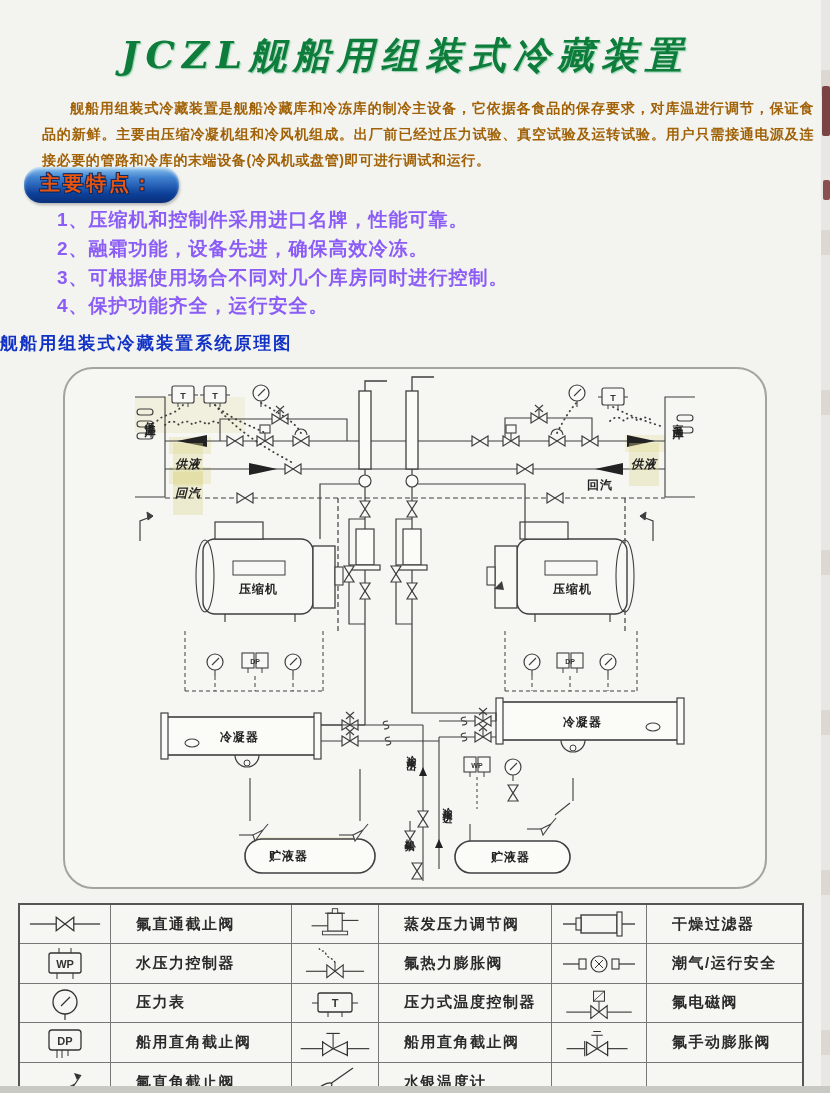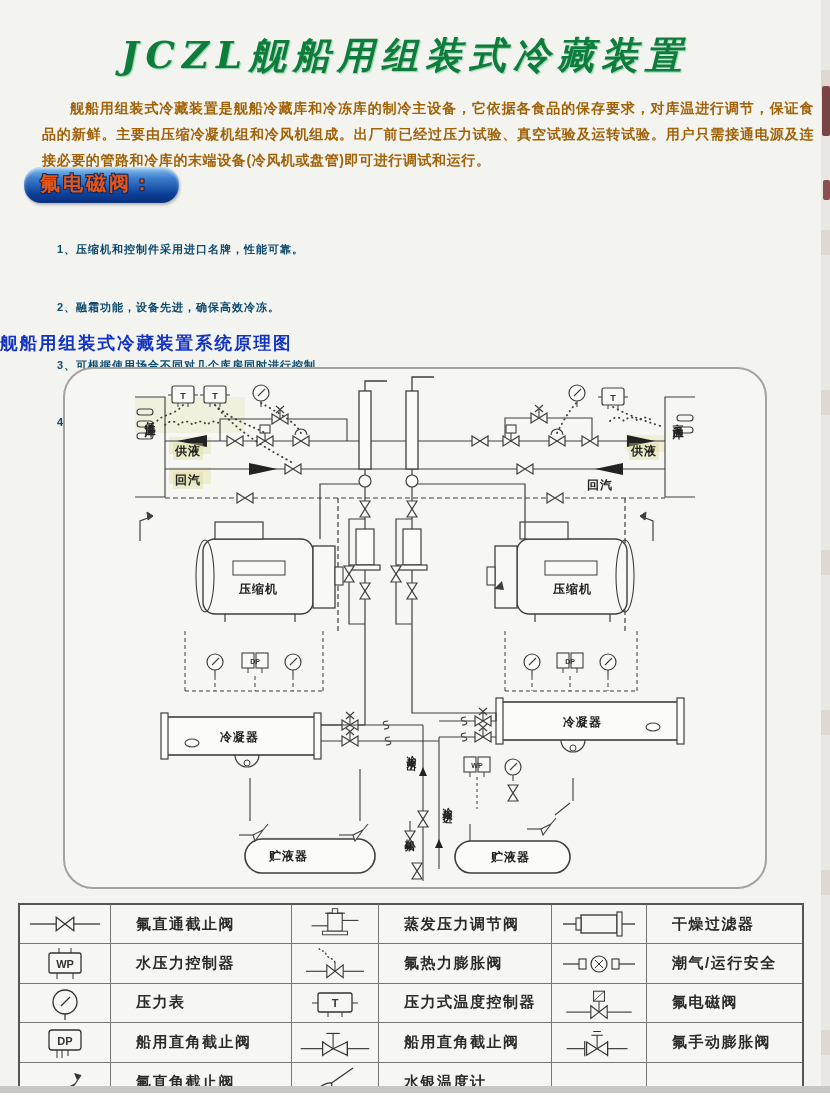--- a/index.html
+++ b/index.html
@@ -15,33 +15,33 @@
     font-size:14px;line-height:25.8px;color:#a16207;font-weight:600;
     text-align:justify;text-indent:2em;letter-spacing:0.6px;}
 
   .badge{position:absolute;top:167px;left:24px;padding:3px 24px 6px 16px;border-radius:17px;
     background:linear-gradient(180deg,#8cc4ee 0%,#3f80cf 30%,#0c3f98 75%,#0a2f78 100%);
     box-shadow:inset 0 2px 3px rgba(255,255,255,.55), 1px 2px 3px rgba(0,0,0,.25);}
   .badge span{font-size:20px;font-weight:bold;color:#e85510;letter-spacing:3px;
     text-shadow:1px 1px 0 #0a2a66, -1px -1px 0 #0a2a66, 1px -1px 0 #0a2a66, -1px 1px 0 #0a2a66;}
 
   .features{position:absolute;top:206px;left:57px;width:700px;}
-  .features div{font-size:11px;line-height:28.8px;color:#0c4a6e;font-weight:600;letter-spacing:1px;margin-top:29px;}
+  .features div{font-size:19px;line-height:28.8px;color:#8b5cf6;font-weight:600;letter-spacing:1px;}
 
   .diagram-title{position:absolute;top:331px;left:0;width:810px;
     font-size:17.5px;font-weight:bold;color:#1232c4;letter-spacing:2px;}
 
   
   .frame{position:absolute;top:367px;left:63px;width:700px;height:518px;
     border:2px solid #a3a3a0;border-radius:30px;background:#f6f6f3;}
   .frame svg{position:absolute;top:0;left:0;}
   .dlabel{position:absolute;font-size:12px;color:#222;font-weight:600;letter-spacing:1px;white-space:nowrap;}
   .vlabel{position:absolute;font-size:11px;color:#222;font-weight:600;
     writing-mode:vertical-rl;text-orientation:upright;letter-spacing:2px;line-height:13px;white-space:nowrap;}
-  .hl{background:rgba(222,216,140,.35);padding:0 2px;}
+  .hl{background:rgba(222,216,140,.35);padding:13px 2px;font-style:italic;}
 
   
   .legend{position:absolute;top:903px;left:18px;width:782px;height:197px;
     display:grid;grid-template-columns:91px 181px 87px 173px 95px 155px;grid-auto-rows:39.4px;
     border:2px solid #555;background:#f6f6f2;}
   .cell{border-right:1px solid #777;border-bottom:1px solid #777;display:flex;align-items:center;overflow:hidden;}
   .cell:nth-child(6n){border-right:none;}
   .cell.last-row{border-bottom:none;}
   .icon-cell{justify-content:center;}
   .name-cell{padding-left:25px;font-size:15px;color:#2b2b2b;font-weight:600;letter-spacing:1.5px;text-align:right;}
@@ -57,21 +57,21 @@
 </head>
 <body>
 
 <div class="page">
 
   <h1 class="main-title">JCZL舰船用组装式冷藏装置</h1>
 
   <p class="intro">舰船用组装式冷藏装置是舰船冷藏库和冷冻库的制冷主设备，它依据各食品的保存要求，对库温进行调节，保证食品的新鲜。主要由压缩冷凝机组和冷风机组成。出厂前已经过压力试验、真空试验及运转试验。用户只需接通电源及连接必要的管路和冷库的末端设备(冷风机或盘管)即可进行调试和运行。</p>
 
   <div class="badge">
-    <span>氟电磁阀：</span>
+    <span>主要特点：</span>
   </div>
 
   <div class="features">
     <div>1、压缩机和控制件采用进口名牌，性能可靠。</div>
     <div>2、融霜功能，设备先进，确保高效冷冻。</div>
     <div>3、可根据使用场合不同对几个库房同时进行控制。</div>
     <div>4、保护功能齐全，运行安全。</div>
   </div>
 
   <div class="diagram-title">舰船用组装式冷藏装置系统原理图</div>

